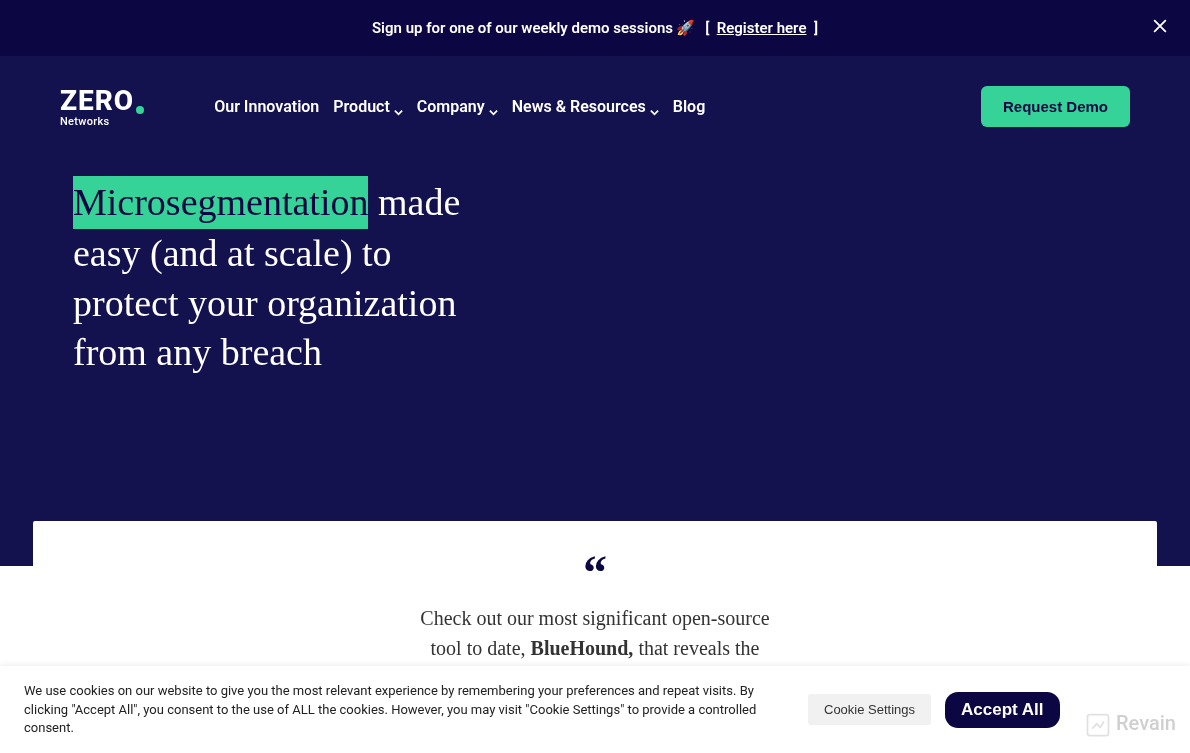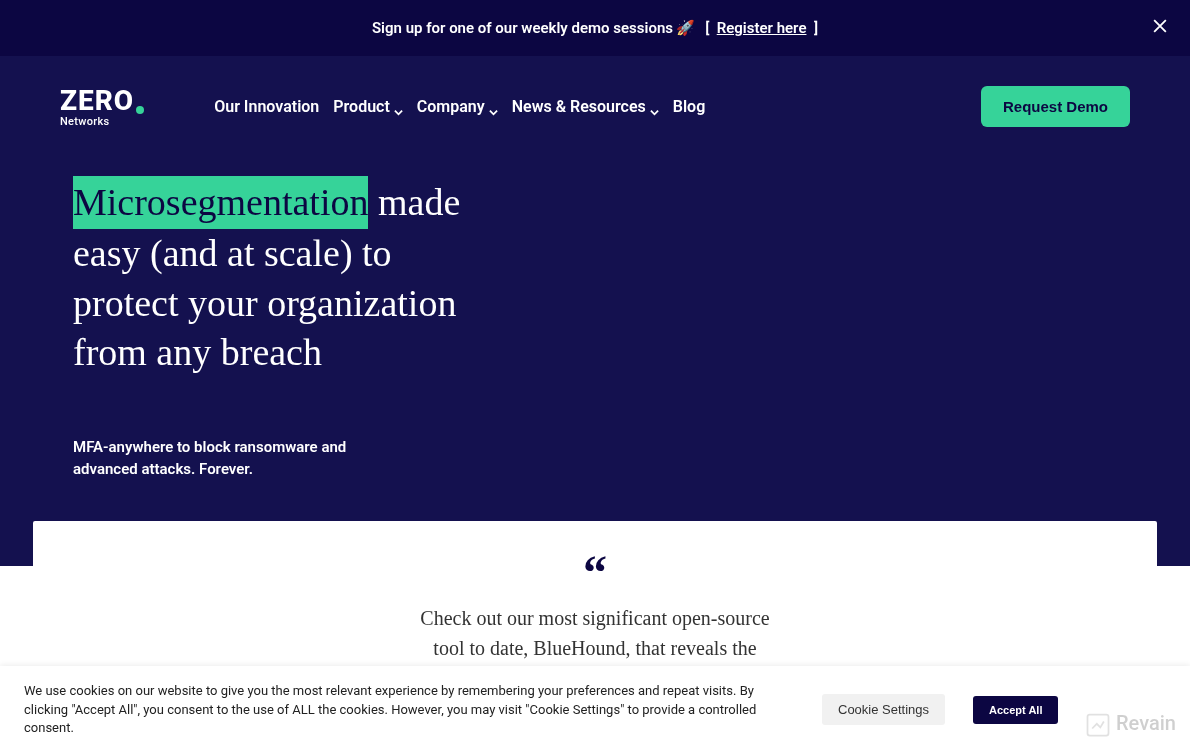--- a/index.html
+++ b/index.html
@@ -26,27 +26,27 @@
   .demo-btn { margin-left: auto; background: #36d399; color: #0c0642; font-weight: 700; font-size: 15px; padding: 12px 22px; border-radius: 6px; cursor: pointer; border:none;}
   
   .hero { background: #14114f; padding: 20px 73px 80px; min-height: 410px; }
   .headline { font-family: Georgia, 'Times New Roman', serif; font-size: 38px; line-height: 1.3; color: #fff; max-width: 420px; font-weight: 400;}
   .hl-pill { background: #36d399; color: #0c0642; padding: 2px 0; display: inline-block; }
   .sub { color: #fff; font-size: 15px; font-weight: 600; margin-top: 58px; max-width: 300px; line-height:1.5;}
   
   .quote-card { background: #fff; margin: 0 33px; border-radius: 2px; padding: 40px 40px 30px; height: 230px; position: relative; top: -45px;}
   .quote-mark { text-align:center; font-family: Georgia, serif; font-size: 48px; color: #0c0642; line-height: 0.5; height:20px; font-weight:700;}
   .quote-text { font-family: Georgia, 'Times New Roman', serif; font-size: 20px; color: #333; text-align: center; max-width: 360px; margin: 22px auto 0; line-height: 1.5;}
-  .quote-bold { font-weight: 400; margin-top: 40px; }
+  .quote-bold { font-weight: 700; margin-top: 40px; }
   .lower-bg{ position:absolute; left:0; right:0; top:565px; bottom:0; background:#fff; z-index:-1;}
   
-  .cookie-bar { position: absolute; bottom: 0; left: 0; right: 0; background: #fff; padding: 16px 24px; display: flex; align-items: center; gap: 28px; box-shadow: 0 -1px 6px rgba(0,0,0,0.08);}
+  .cookie-bar { position: absolute; bottom: 0; left: 0; right: 0; background: #fff; padding: 16px 24px; display: flex; align-items: center; gap: 14px; box-shadow: 0 -1px 6px rgba(0,0,0,0.08);}
   .cookie-text { font-size: 13px; color: #222; line-height: 1.4; flex: 1; max-width: 770px;}
   .cookie-settings { background: #f1f1f1; color: #333; border: none; padding: 8px 16px; font-size: 13px; cursor: pointer; border-radius:3px;}
-  .cookie-accept { background: #0c0642; color: #fff; border: none; padding: 8px 16px; font-size: 11px; cursor: pointer; font-weight:600; border-radius:3px;}
+  .cookie-accept { background: #0c0642; color: #fff; border: none; padding: 8px 16px; font-size: 17px; cursor: pointer; font-weight:600; border-radius:13px;}
   
   .watermark { position: absolute; right: 14px; bottom: 14px; opacity: 0.35; display:flex; align-items:flex-start; gap:4px; color:#777; font-size:20px; font-weight:500;}
   .watermark svg{ width:28px; height:28px; stroke:#aaa; fill:none; stroke-width:1.5;}
 </style>
 </head>
 <body>
 
 <div class="banner">
   <span>Sign up for one of our weekly demo sessions 🚀</span>
   <span class="banner-link-wrap">
@@ -93,21 +93,20 @@
         <span>Blog</span>
       </div>
   </nav>
   <button class="demo-btn">Request Demo</button>
 </div>
 
 <div class="hero">
   <h1 class="headline">
     <span class="hl-pill">Microsegmentation</span><span> made easy (and at scale) to protect your organization from any breach</span>
   </h1>
-  <p class="sub">MFA-anywhere to block ransomware and advanced attacks. Forever.</p>
 </div>
 
 <div class="lower-bg"></div>
 
 <div class="quote-card">
   <div class="quote-mark">“</div>
   <p class="quote-text">
     <span>Check out our most significant open-source tool to date, </span><span class="quote-bold">BlueHound,</span><span> that reveals the paths</span>
   </p>
 </div>

